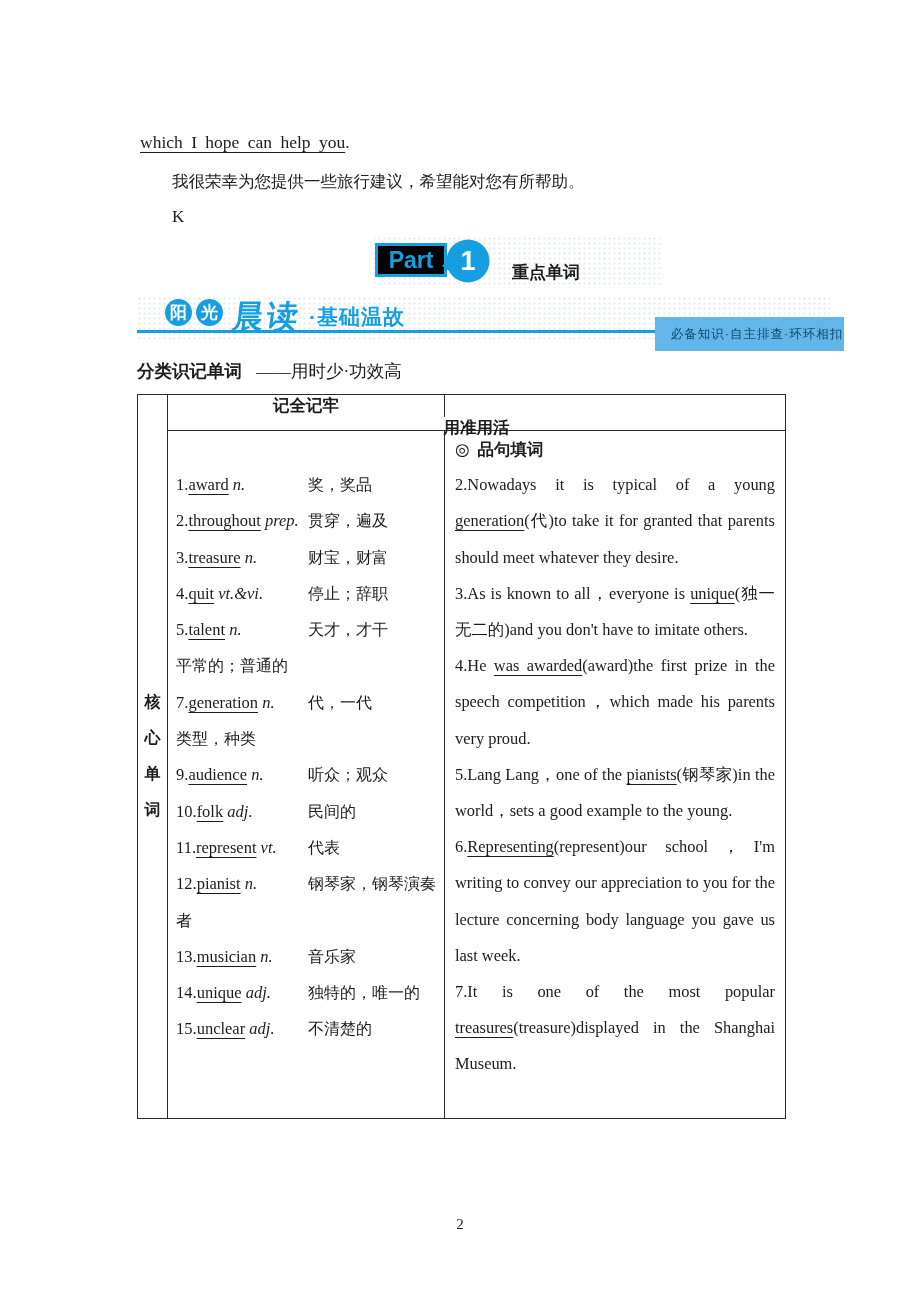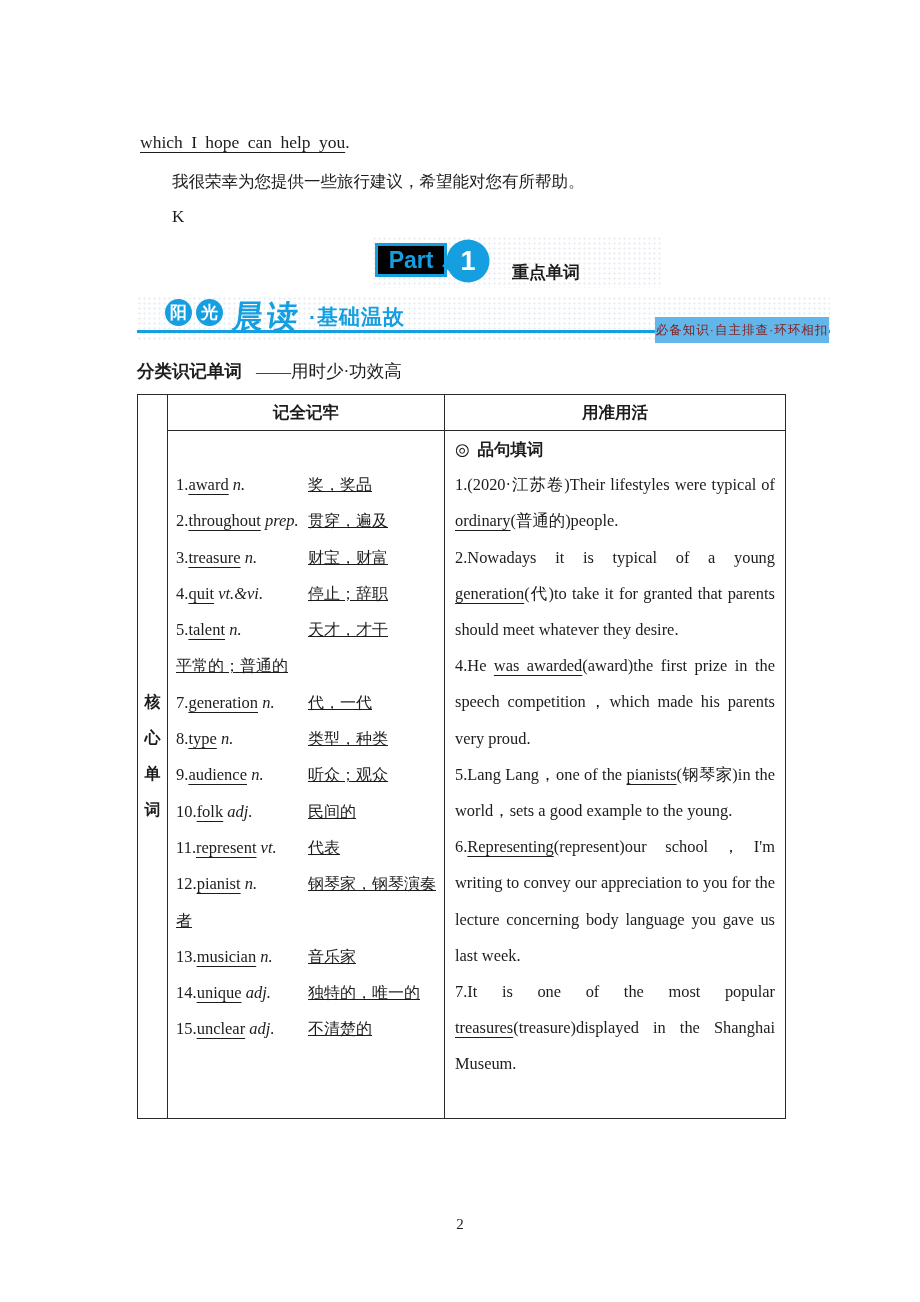--- a/index.html
+++ b/index.html
@@ -32,42 +32,42 @@
   .badges{position:absolute;left:28px;top:3px;display:flex;gap:4px;}
   .pin{position:relative;width:27px;height:27px;border-radius:50%;background:var(--accent);
     display:flex;align-items:center;justify-content:center;}
   .pin::after{content:"";position:absolute;left:7px;bottom:-6px;width:0;height:0;
     border:6px solid transparent;border-top:8px solid var(--accent);}
   .pin span{color:#fff;font-size:17px;font-weight:bold;font-family:"Liberation Sans",sans-serif;position:relative;z-index:1;}
   .brand{position:absolute;left:96px;top:0px;font-size:31px;font-weight:900;color:var(--accent);
     transform:skewX(-8deg);font-family:"Liberation Serif",serif;letter-spacing:3px;}
   .banner-section{position:absolute;left:172px;top:7px;font-size:21px;font-weight:bold;color:var(--accent);
     font-family:"Liberation Sans","DejaVu Sans",sans-serif;letter-spacing:1px;text-align:right;}
-  .ribbon{position:absolute;left:518px;top:21px;width:174px;height:26px;background:var(--ribbon);
-    color:#7f1d1d;font-size:12.5px;display:flex;align-items:center;justify-content:center;
-    font-family:"Liberation Sans",sans-serif;letter-spacing:1px;}
+  .ribbon{position:absolute;left:518px;top:21px;width:174px;height:34px;background:var(--ribbon);
+    color:#0c4a6e;font-size:12.5px;display:flex;align-items:center;justify-content:center;
+    font-family:"Liberation Sans",sans-serif;letter-spacing:1px;padding-left:15px;}
   
   .subheading{position:absolute;left:137px;top:343px;width:693px;text-align:left;font-size:17.5px;}
   .subheading .t1{font-weight:bold;font-family:"Liberation Sans","DejaVu Sans",sans-serif;}
   .subheading .t2{margin-left:14px;}
   
   .wtable{position:absolute;left:137px;top:378px;width:649px;height:725px;
     border:1px solid #2a2a2a;display:flex;box-sizing:border-box;}
   .col-side{width:30px;border-right:1px solid #2a2a2a;display:flex;flex-direction:column;
     align-items:center;justify-content:center;gap:15px;box-sizing:border-box;}
   .col-side span{font-size:16px;font-weight:bold;font-family:"Liberation Sans","DejaVu Sans",sans-serif;}
   .col-main{flex:1;display:flex;flex-direction:column;}
-  .thead{height:36px;border-bottom:1px solid #2a2a2a;display:flex;box-sizing:border-box;}
+  .thead{height:36px;border-bottom:1px solid #2a2a2a;display:flex;box-sizing:border-box;flex-direction:column;}
   .th{display:flex;align-items:center;justify-content:center;font-weight:bold;font-size:16.5px;
     font-family:"Liberation Sans","DejaVu Sans",sans-serif;box-sizing:border-box;}
   .th.c2{width:277px;border-right:1px solid #2a2a2a;}
   .th.c3{flex:1;text-align:right;}
   .tbody{flex:1;display:flex;}
   .cell{box-sizing:border-box;overflow:hidden;}
-  .cell.c2{width:277px;border-right:1px solid #2a2a2a;padding:36px 2px 0 8px;text-decoration:underline;}
+  .cell.c2{width:277px;border-right:1px solid #2a2a2a;padding:36px 2px 0 8px;}
   .cell.c3{flex:1;padding:0 10px;}
   
   .wrow{display:flow-root;line-height:36.3px;font-size:16.5px;}
   .wpart{float:left;width:132px;white-space:nowrap;}
   .wword{text-decoration:underline;text-underline-offset:4px;}
   .wpos{font-style:italic;}
   .wmeaning{font-size:16px;}
   
   .ex-heading{line-height:36.2px;font-size:16.5px;font-weight:bold;
     font-family:"Liberation Sans","DejaVu Sans",sans-serif;}
@@ -133,36 +133,36 @@
       </div>
       <div class="tbody">
         <div class="cell c2" id="wordlist">
             <div class="wrow"><span class="wpart"><span>1.</span><span class="wword">award</span><span class="wpos"> n.</span></span><span class="wmeaning">奖，奖品</span></div>
             <div class="wrow"><span class="wpart"><span>2.</span><span class="wword">throughout</span><span class="wpos"> prep.</span></span><span class="wmeaning">贯穿，遍及</span></div>
             <div class="wrow"><span class="wpart"><span>3.</span><span class="wword">treasure</span><span class="wpos"> n.</span></span><span class="wmeaning">财宝，财富</span></div>
             <div class="wrow"><span class="wpart"><span>4.</span><span class="wword">quit</span><span class="wpos"> vt.&amp;vi.</span></span><span class="wmeaning">停止；辞职</span></div>
             <div class="wrow"><span class="wpart"><span>5.</span><span class="wword">talent</span><span class="wpos"> n.</span></span><span class="wmeaning">天才，才干</span></div>
             <div class="wrow"><span class="wmeaning">平常的；普通的</span></div>
             <div class="wrow"><span class="wpart"><span>7.</span><span class="wword">generation</span><span class="wpos"> n.</span></span><span class="wmeaning">代，一代</span></div>
-            <div class="wrow"><span class="wpart"><span>8.</span><span class="wword">type</span><span class="wpos"> n.</span></span><span class="wmeaning">类型，种类</span></div>
+            <div class="wrow"><span class="wmeaning">类型，种类</span></div>
             <div class="wrow"><span class="wpart"><span>9.</span><span class="wword">audience</span><span class="wpos"> n.</span></span><span class="wmeaning">听众；观众</span></div>
             <div class="wrow"><span class="wpart"><span>10.</span><span class="wword">folk</span><span class="wpos"> adj.</span></span><span class="wmeaning">民间的</span></div>
             <div class="wrow"><span class="wpart"><span>11.</span><span class="wword">represent</span><span class="wpos"> vt.</span></span><span class="wmeaning">代表</span></div>
             <div class="wrow"><span class="wpart"><span>12.</span><span class="wword">pianist</span><span class="wpos"> n.</span></span><span class="wmeaning">钢琴家，钢琴演奏者</span></div>
             <div class="wrow"><span class="wpart"><span>13.</span><span class="wword">musician</span><span class="wpos"> n.</span></span><span class="wmeaning">音乐家</span></div>
             <div class="wrow"><span class="wpart"><span>14.</span><span class="wword">unique</span><span class="wpos"> adj.</span></span><span class="wmeaning">独特的，唯一的</span></div>
             <div class="wrow"><span class="wpart"><span>15.</span><span class="wword">unclear</span><span class="wpos"> adj.</span></span><span class="wmeaning">不清楚的</span></div>
           </div>
         <div class="cell c3">
           <div class="ex-heading">
             <span class="sym">◎</span><span>品句填词</span>
           </div>
           <div id="sentences">
-              <p class="sent">1.(2020·江苏卷)Their lifestyles were typical of <span class="blank">ordinary</span>(普通的)people.</p>
               <p class="sent">2.Nowadays it is typical of a young <span class="blank">generation</span>(代)to take it for granted that parents should meet whatever they desire.</p>
+              <p class="sent">3.As is known to all，everyone is <span class="blank">unique</span>(独一无二的)and you don't have to imitate others.</p>
               <p class="sent">4.He <span class="blank">was awarded</span>(award)the first prize in the speech competition，which made his parents very proud.</p>
               <p class="sent">5.Lang Lang，one of the <span class="blank">pianists</span>(钢琴家)in the world，sets a good example to the young.</p>
               <p class="sent">6.<span class="blank">Representing</span>(represent)our school，I'm writing to convey our appreciation to you for the lecture concerning body language you gave us last week.</p>
               <p class="sent">7.It is one of the most popular <span class="blank">treasures</span>(treasure)displayed in the Shanghai Museum.</p>
             </div>
         </div>
       </div>
     </div>
   </div>
 

